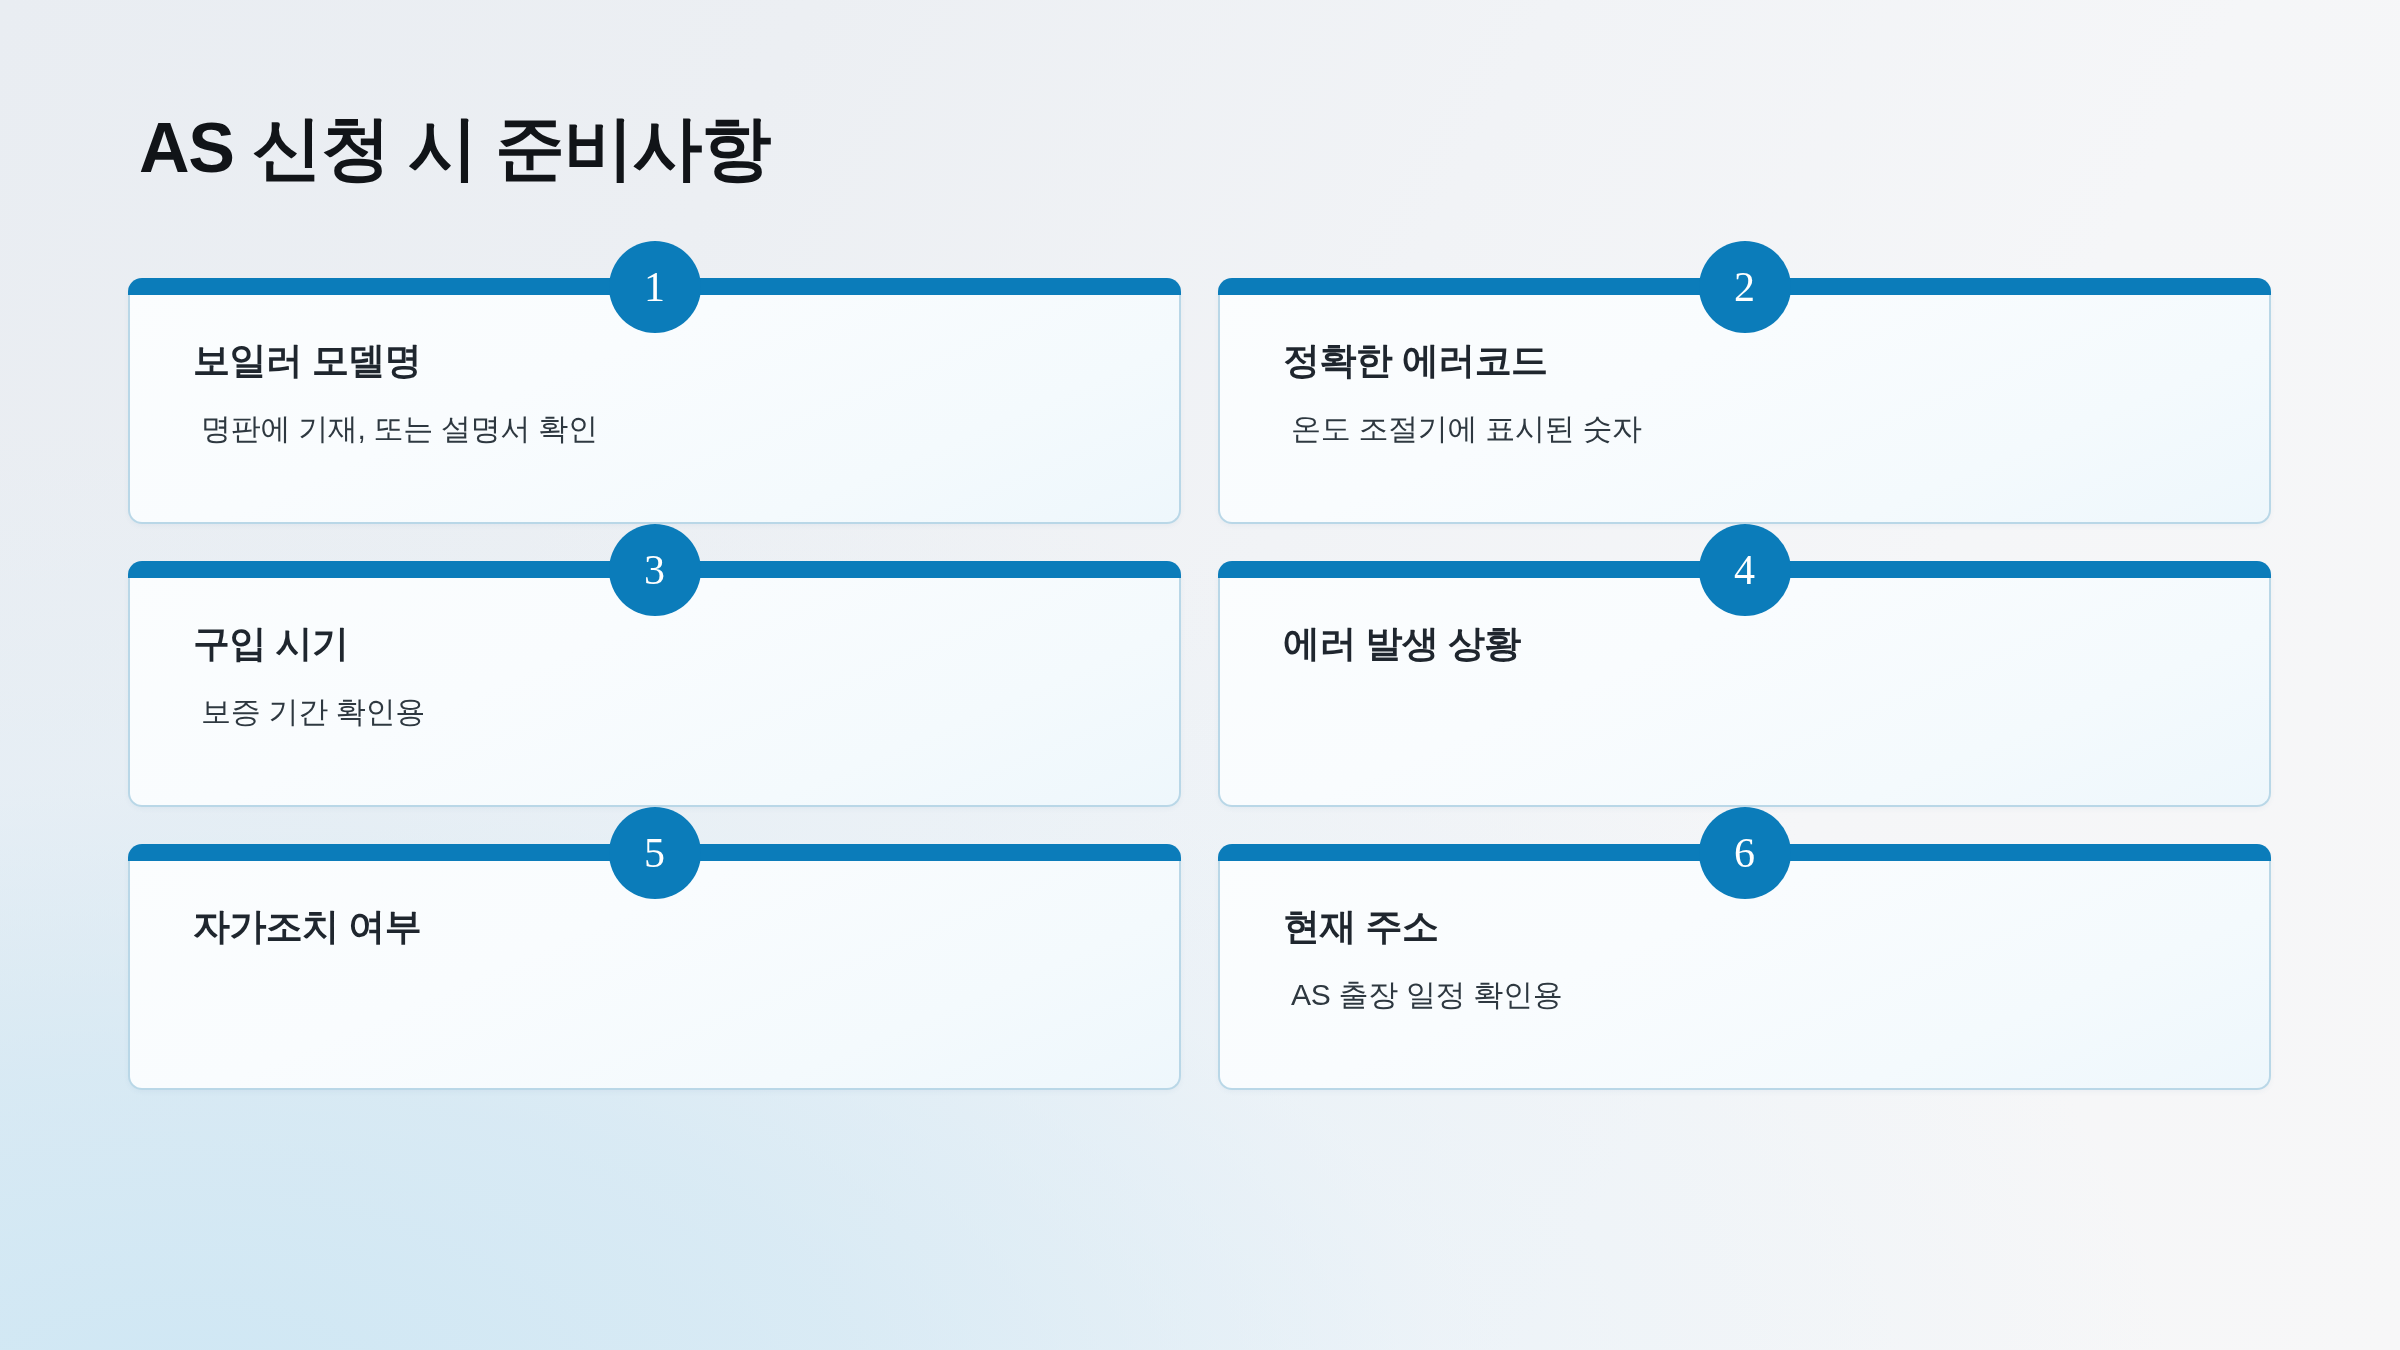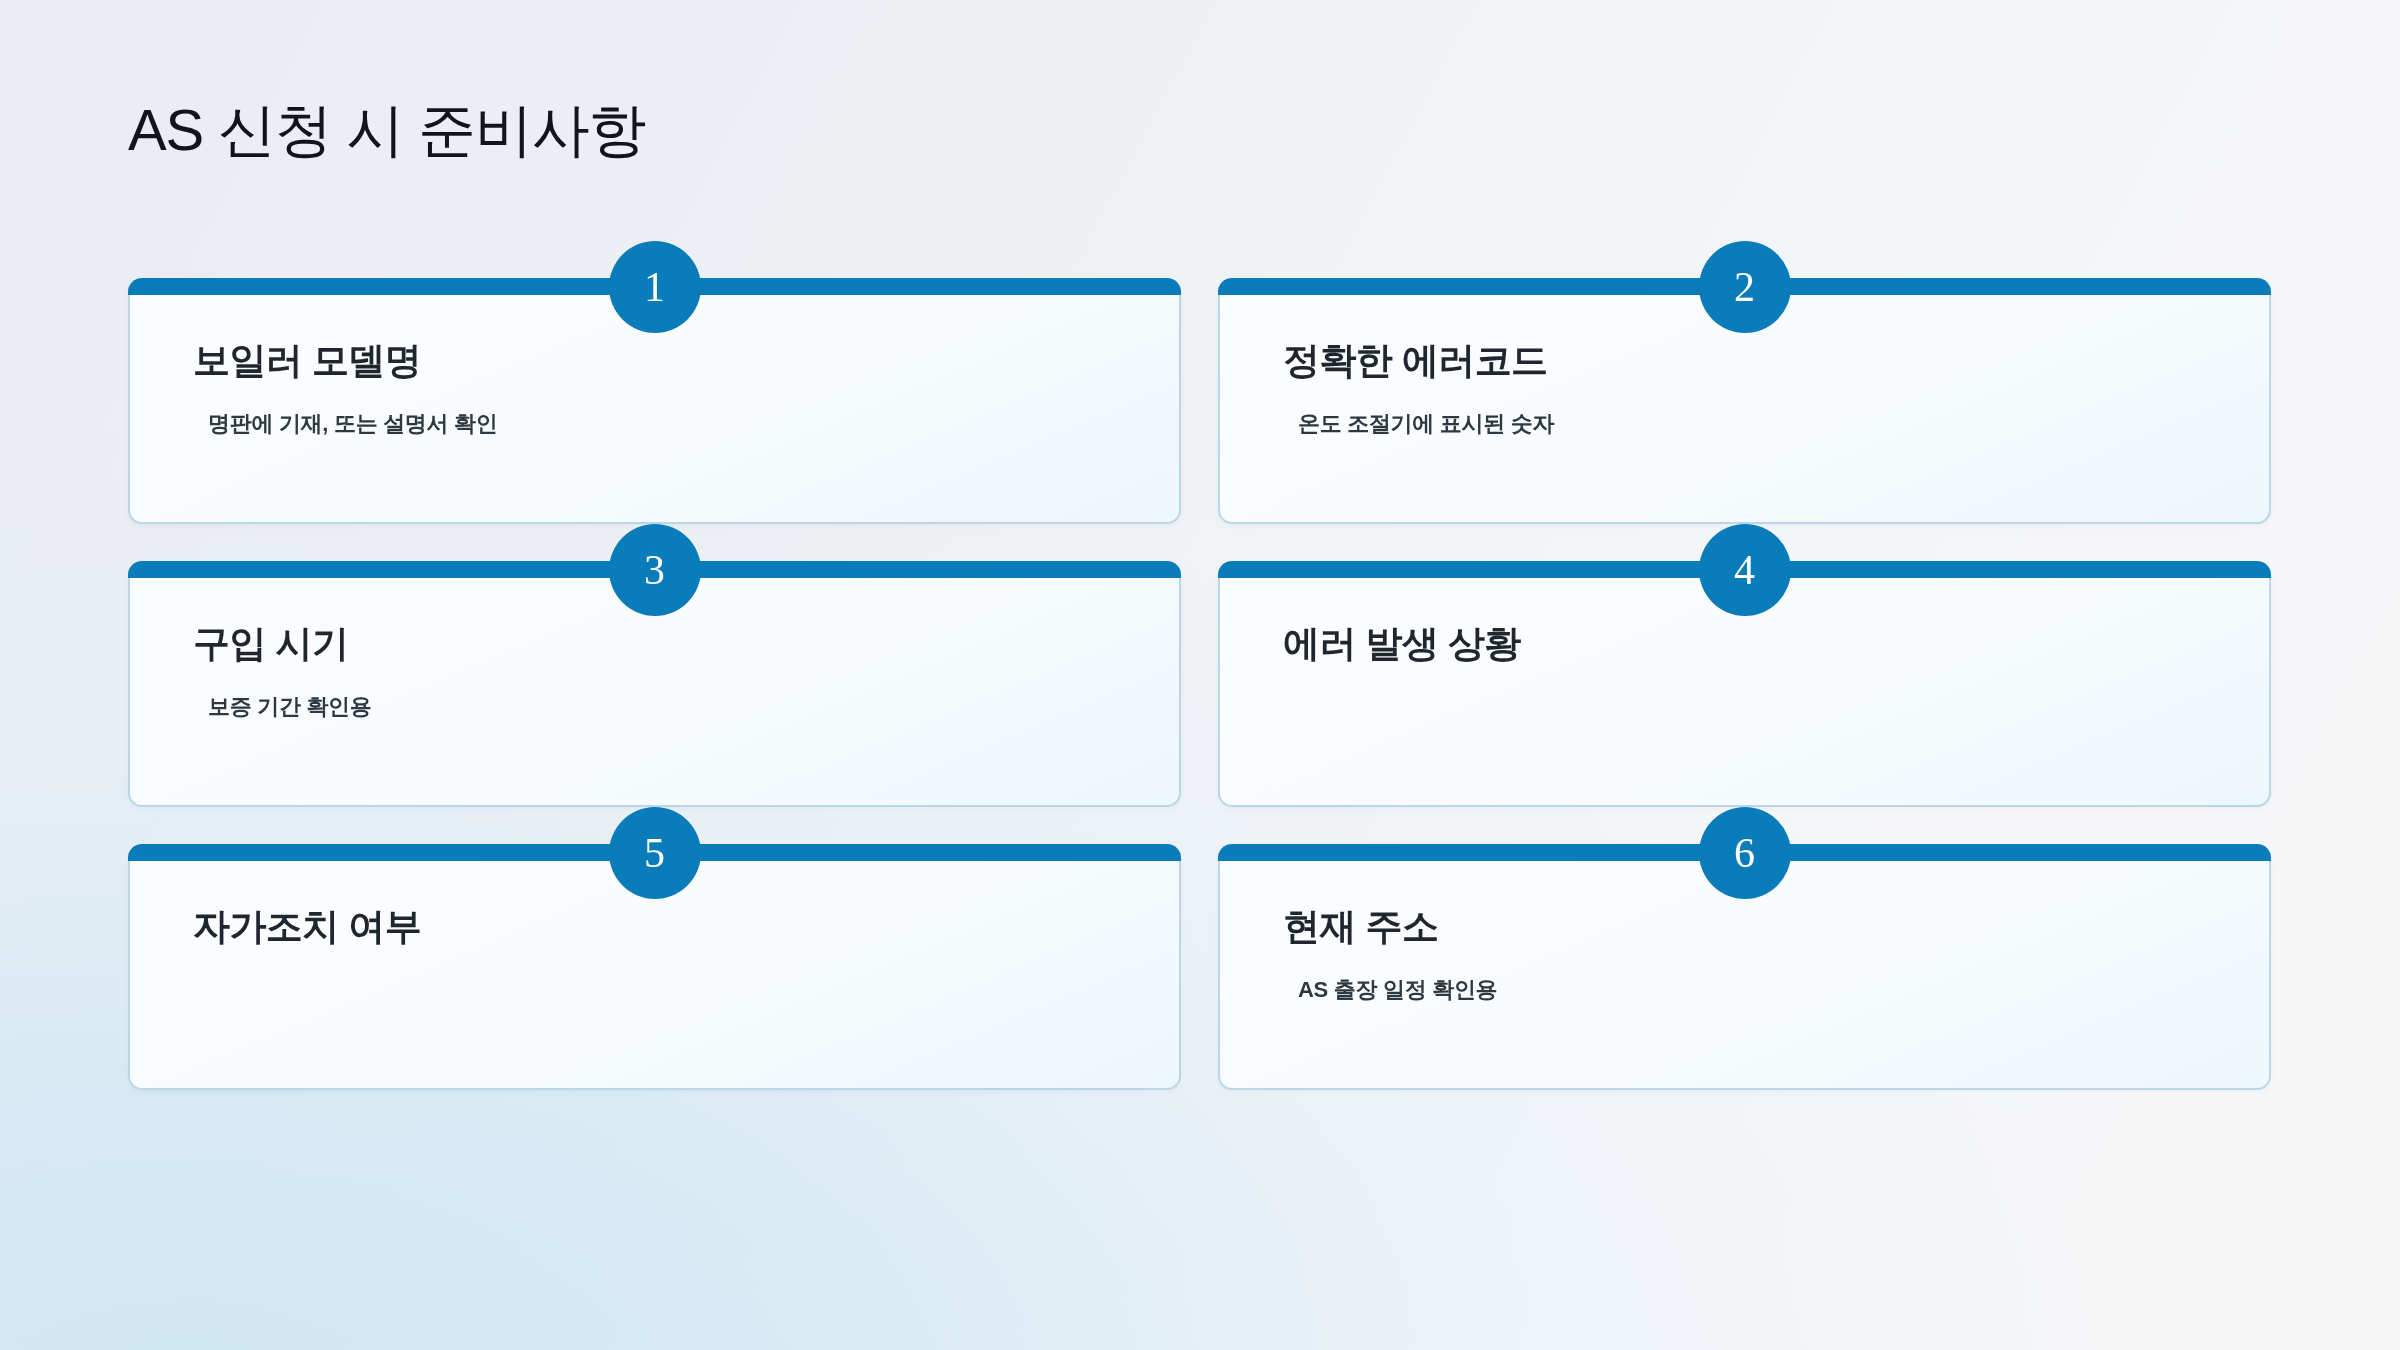--- a/index.html
+++ b/index.html
@@ -27,24 +27,24 @@
   }
 
   
   .title-wrap {
     position: absolute;
     left: 128px;
     top: 96px;
     width: 1600px;
   }
   .page-title {
-    margin: 0;
-    font-size: 58px;
+    margin: 11px;
+    font-size: 70px;
     line-height: 1.18;
-    font-weight: 400;
+    font-weight: 700;
     letter-spacing: -1.2px;
     color: #111418;
     white-space: nowrap;
   }
 
   
   .card-grid {
     position: absolute;
     left: 128px;
     top: 280px;
@@ -109,24 +109,24 @@
   .card-title {
     margin: 0;
     font-size: 37px;
     line-height: 1.22;
     font-weight: 700;
     color: #1f262e;
     letter-spacing: -0.6px;
   }
 
   .card-desc {
-    margin: 26px 0 0 15px;
-    font-size: 22px;
+    margin: 26px 0 0 8px;
+    font-size: 30px;
     line-height: 1.35;
-    font-weight: 700;
+    font-weight: 400;
     color: #2e3840;
     letter-spacing: -0.3px;
   }
 </style>
 </head>
 <body>
 
 <div id="slide">
 
   <div class="title-wrap">

